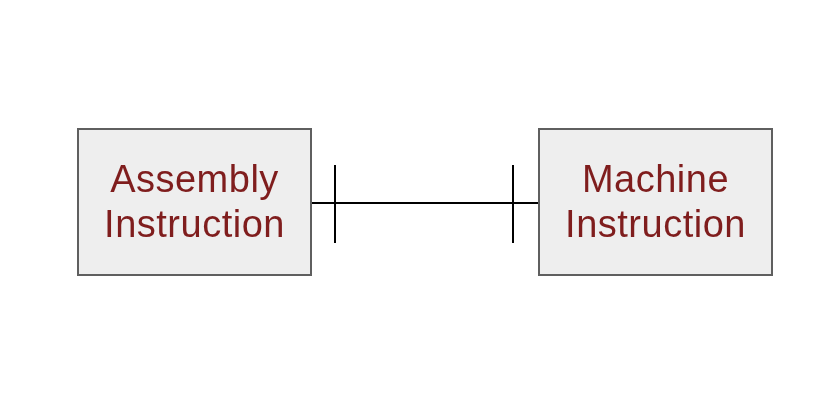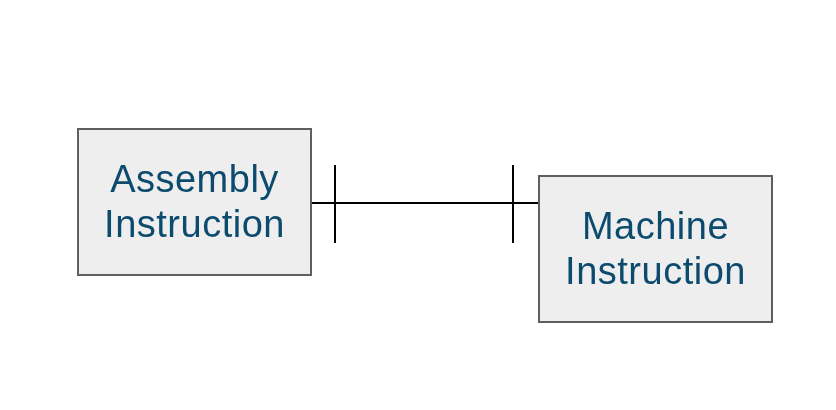--- a/index.html
+++ b/index.html
@@ -19,27 +19,27 @@
     position: absolute;
     box-sizing: border-box;
     width: 235px;
     height: 148px;
     background: #eeeeee;
     border: 2px solid #5f5f5f;
     display: flex;
     align-items: center;
     justify-content: center;
     text-align: center;
-    color: #0c4a6e;
+    color: #7f1d1d;
     font-size: 38px;
     line-height: 45px;
     letter-spacing: 0.5px;
   }
   .node-assembly { left: 77px;  top: 128px; }
-  .node-machine  { left: 538px; top: 128px; margin-top: 47px; }
+  .node-machine  { left: 538px; top: 128px; }
   .node-label {
     white-space: pre-line;
   }
   .connector-line {
     position: absolute;
     left: 312px;
     top: 202px;
     width: 226px;
     height: 2px;
     background: #000000;

